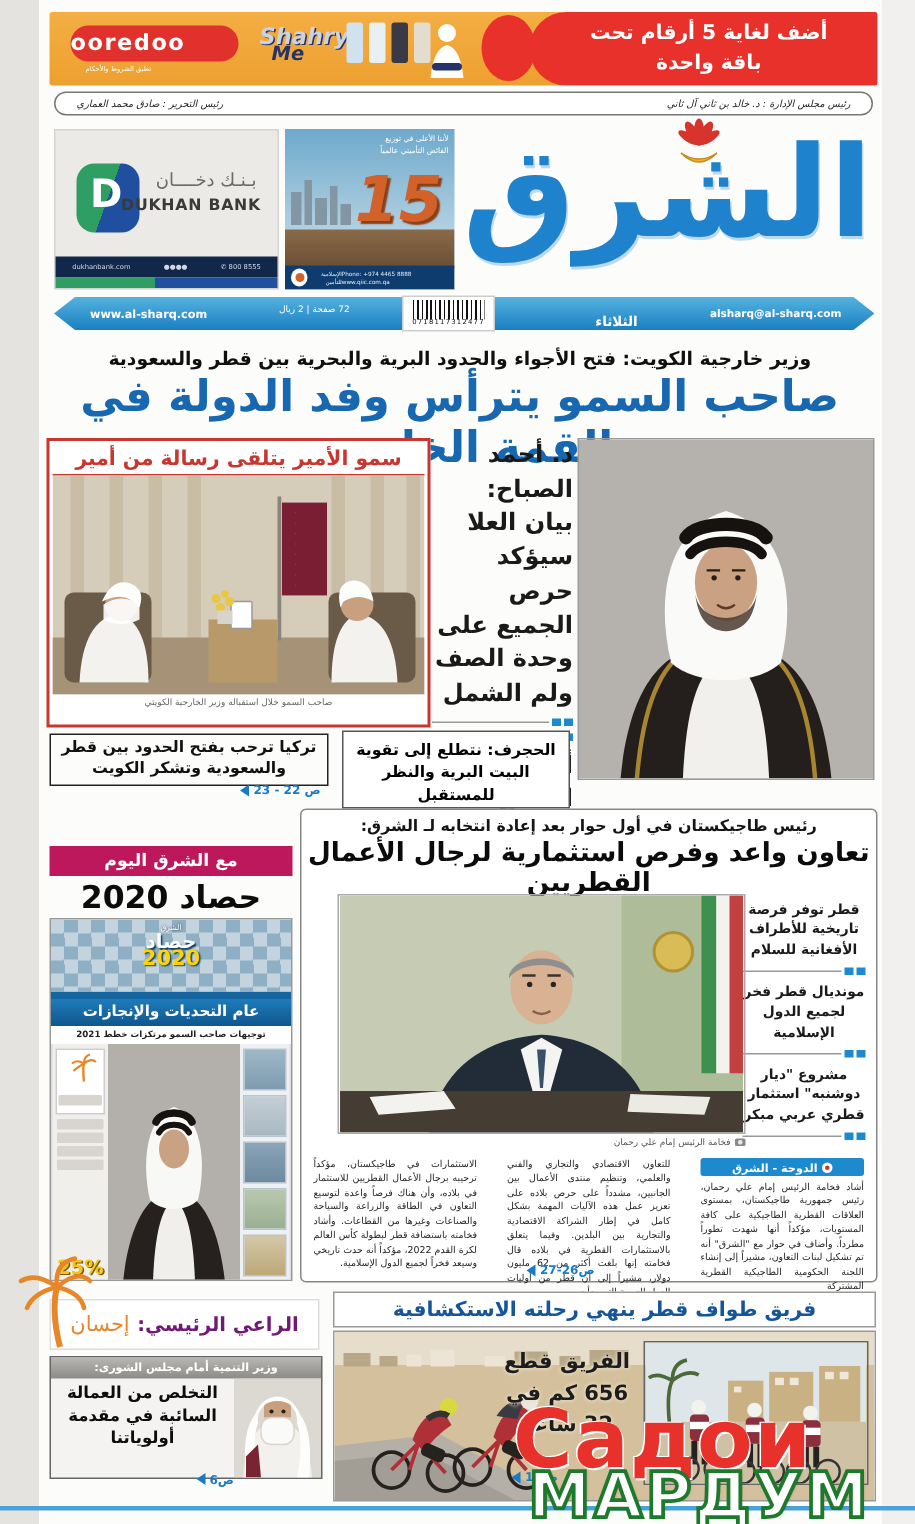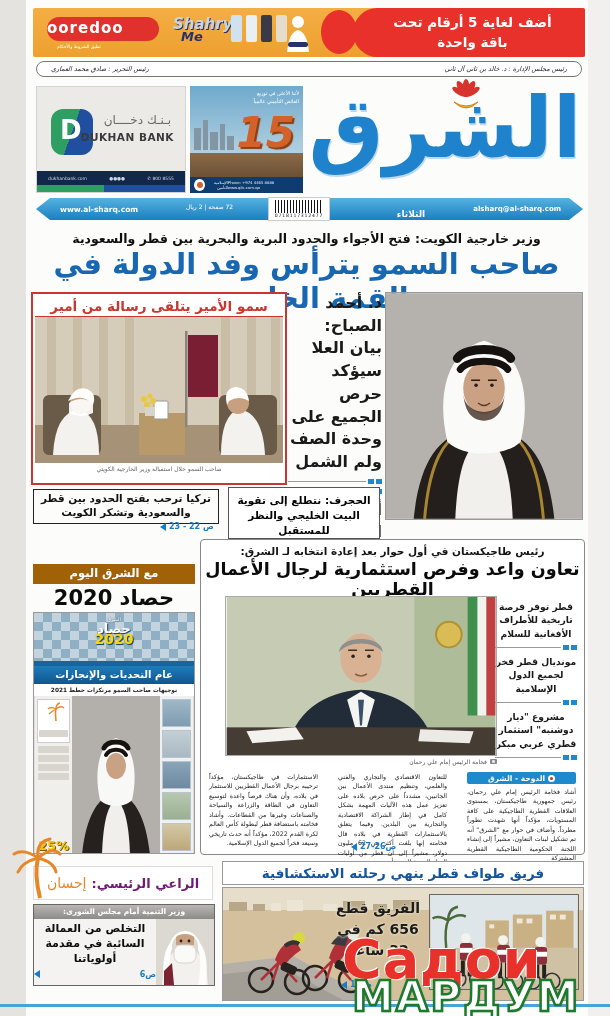--- a/index.html
+++ b/index.html
@@ -89,21 +89,21 @@
   .brief{font-size:16px;font-weight:bold;color:#1a1a1a;line-height:1.42;text-align:right}
   .sq-div{display:flex;align-items:center;gap:2px;margin:5px 0}
   .sq-div i{display:block;width:6px;height:5px;background:#1d8ad0}
   .sq-div s{flex:1;height:1px;background:#999;border:none;display:block}
   .hajraf-box{left:228px;top:487px;width:152px;height:52px;border:1.2px solid #555;font-size:10.5px;font-weight:bold;line-height:1.45;padding-top:5px;background:#fff;z-index:2}
 
   
   .emir-photo{left:385px;top:292px;width:198px;height:228px;border:1px solid #999}
 
   
-  .supp-bar{left:33px;top:564px;width:162px;height:20px;background:#a16207;color:#fff;font-weight:bold;font-size:11.5px;line-height:19px}
+  .supp-bar{left:33px;top:564px;width:162px;height:20px;background:#be185d;color:#fff;font-weight:bold;font-size:11.5px;line-height:19px}
   .supp-title{left:33px;top:586px;width:162px;font-size:21px;font-weight:bold;color:#0c0c0c}
   .supp-cover{left:33px;top:612px;width:162px;height:242px;border:1px solid #999;background:#fff;overflow:hidden}
   .cov-mosaic{position:relative;height:48px;background:repeating-conic-gradient(#8fb0c4 0 25%,#c4d4de 0 50%) 0 0/18px 18px}
   .cov-logo{position:absolute;left:0;top:4px;width:100%;text-align:center;line-height:1}
   .cov-logo .l0{font-size:5px;color:#fff;display:block;text-shadow:0 0 2px #123}
   .cov-logo .l1{font-size:13px;font-weight:bold;color:#fff;display:block;text-shadow:1px 1px 1px #123a55}
   .cov-logo .l2{font-size:14px;font-weight:bold;color:#ffd400;display:block;margin-top:-3px;text-shadow:1px 1px 1px #123a55}
   .cov-strip{height:5px;background:#1565a0}
   .cov-head{height:18px;background:linear-gradient(#1e7cba,#10568e);color:#fff;font-weight:bold;font-size:10px;line-height:17px}
   .cov-sub{height:12px;font-size:5.8px;font-weight:bold;color:#222;line-height:12px;background:#fff}
@@ -122,21 +122,21 @@
   .ehsan-label{font-size:13px;font-weight:bold;color:#701a75}
   .ehsan-name{font-size:14px;color:#e8872a;letter-spacing:2px}
   .palm-logo{left:10px;top:836px;z-index:5}
 
   
   .dev-box{left:33px;top:904px;width:182px;height:82px;border:1px solid #666;background:#f4f3f1}
   .dev-kicker{height:14px;background:linear-gradient(#b9b7b3,#8d8b87);color:#fff;font-weight:bold;font-size:7.5px;line-height:13px}
   .dev-row{display:flex;height:66px}
   .dev-text{flex:1;padding-top:3px}
   .dev-head{font-size:11px;font-weight:bold;color:#0d0d0d;line-height:1.35;text-align:center}
-  .dev-ref{justify-content:space-between;margin-top:3px}
+  .dev-ref{justify-content:flex-end;margin-top:15px}
 
   
   .tj-box{left:200px;top:539px;width:385px;height:316px;border:1px solid #888;border-radius:4px;background:#fff;padding-top:5px}
   .tj-kicker{font-size:10.5px;font-weight:bold;color:#151515}
   .tj-head{font-size:17.5px;font-weight:bold;color:#0b0b0b;margin-top:2px}
   .tj-briefs{position:absolute;right:7px;top:60px;width:82px}
   .tj-brief{font-size:9.2px;font-weight:bold;color:#1a1a1a;line-height:1.45;text-align:center}
   .tj-photo{position:absolute;left:24px;top:56px;width:272px;height:160px;border:1px solid #aaa}
   .tj-capline{position:absolute;left:24px;top:218px;width:272px;display:flex;align-items:center;justify-content:flex-end;gap:3px;font-size:6px;color:#555}
   .cam{width:7px;height:5px;background:#8a8a8a;border-radius:1px;position:relative}
@@ -322,21 +322,21 @@
         <i></i>
         <s></s>
       </div>
     <div class="sq-div">
         <i></i>
         <i></i>
         <s></s>
       </div>
     <div class="brief">أنس الصالح: نستذكر باعتزاز لا حدود له سمو الشيخ صباح الأحمد</div>
   </div>
-  <div class="abs hajraf-box ctr rtl">الحجرف: نتطلع إلى تقوية البيت الخليجي والنظر للمستقبل</div>
+  <div class="abs hajraf-box ctr rtl">الحجرف: نتطلع إلى تقوية البيت البرية والنظر للمستقبل</div>
 
   <svg class="abs emir-photo" viewBox="0 0 198 228">
     <rect width="198" height="228" fill="#b5b2ae"></rect>
     <path d="M28,228 C34,168 54,148 76,140 L99,150 L122,140 C144,148 164,168 170,228 Z" fill="#241f1c"></path>
     <path d="M76,140 C60,148 44,168 39,228" stroke="#a8852f" stroke-width="3" fill="none"></path>
     <path d="M122,140 C138,148 154,168 159,228" stroke="#a8852f" stroke-width="3" fill="none"></path>
     <path d="M70,228 C72,182 80,152 99,146 C118,152 126,182 128,228 Z" fill="#f2f0ec"></path>
     <path d="M62,150 C52,108 58,60 99,48 C140,60 146,108 136,150 C120,166 78,166 62,150 Z" fill="#fafaf8"></path>
     <ellipse cx="99" cy="96" rx="21" ry="26" fill="#caa183"></ellipse>
     <path d="M78,102 C80,126 118,126 120,102 C118,120 112,128 99,129 C86,128 80,120 78,102 Z" fill="#4a3a30" opacity="0.85"></path>

